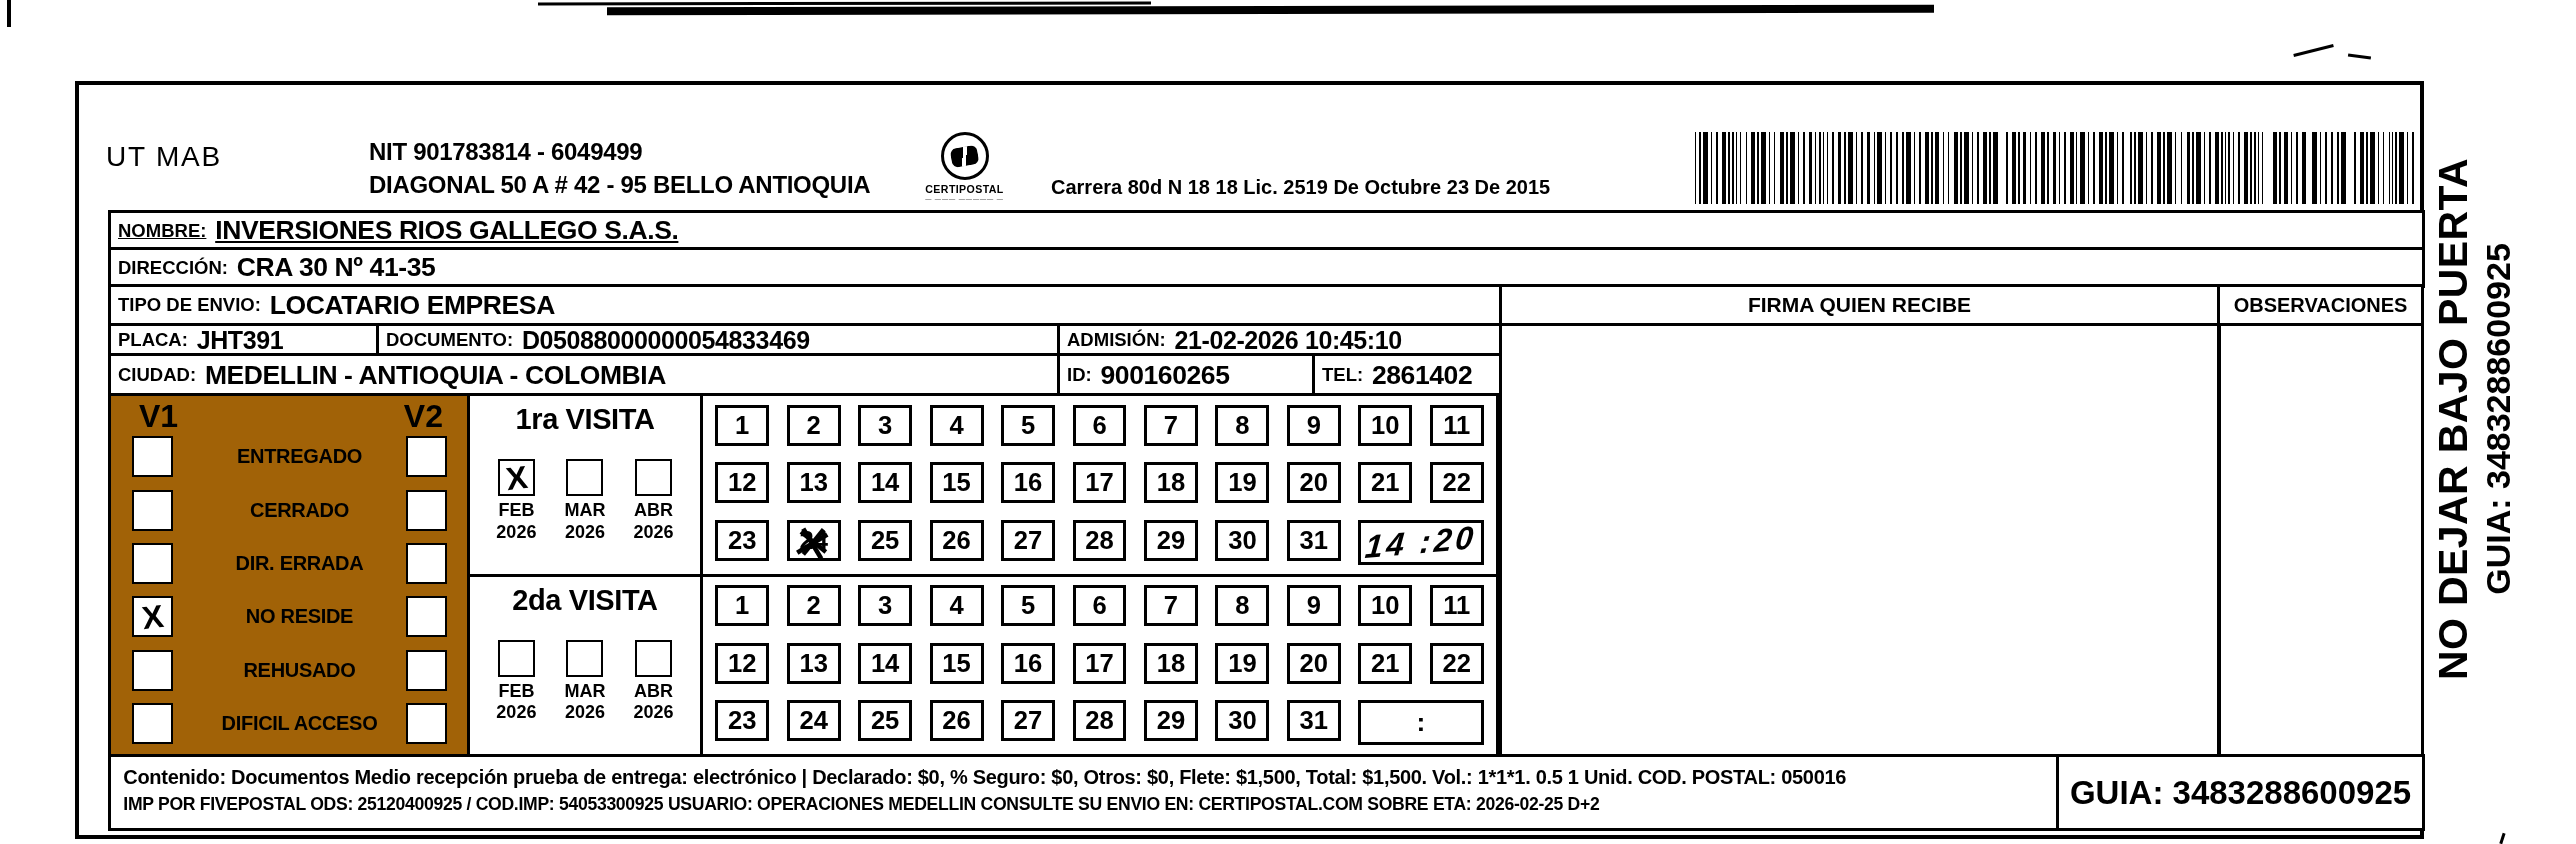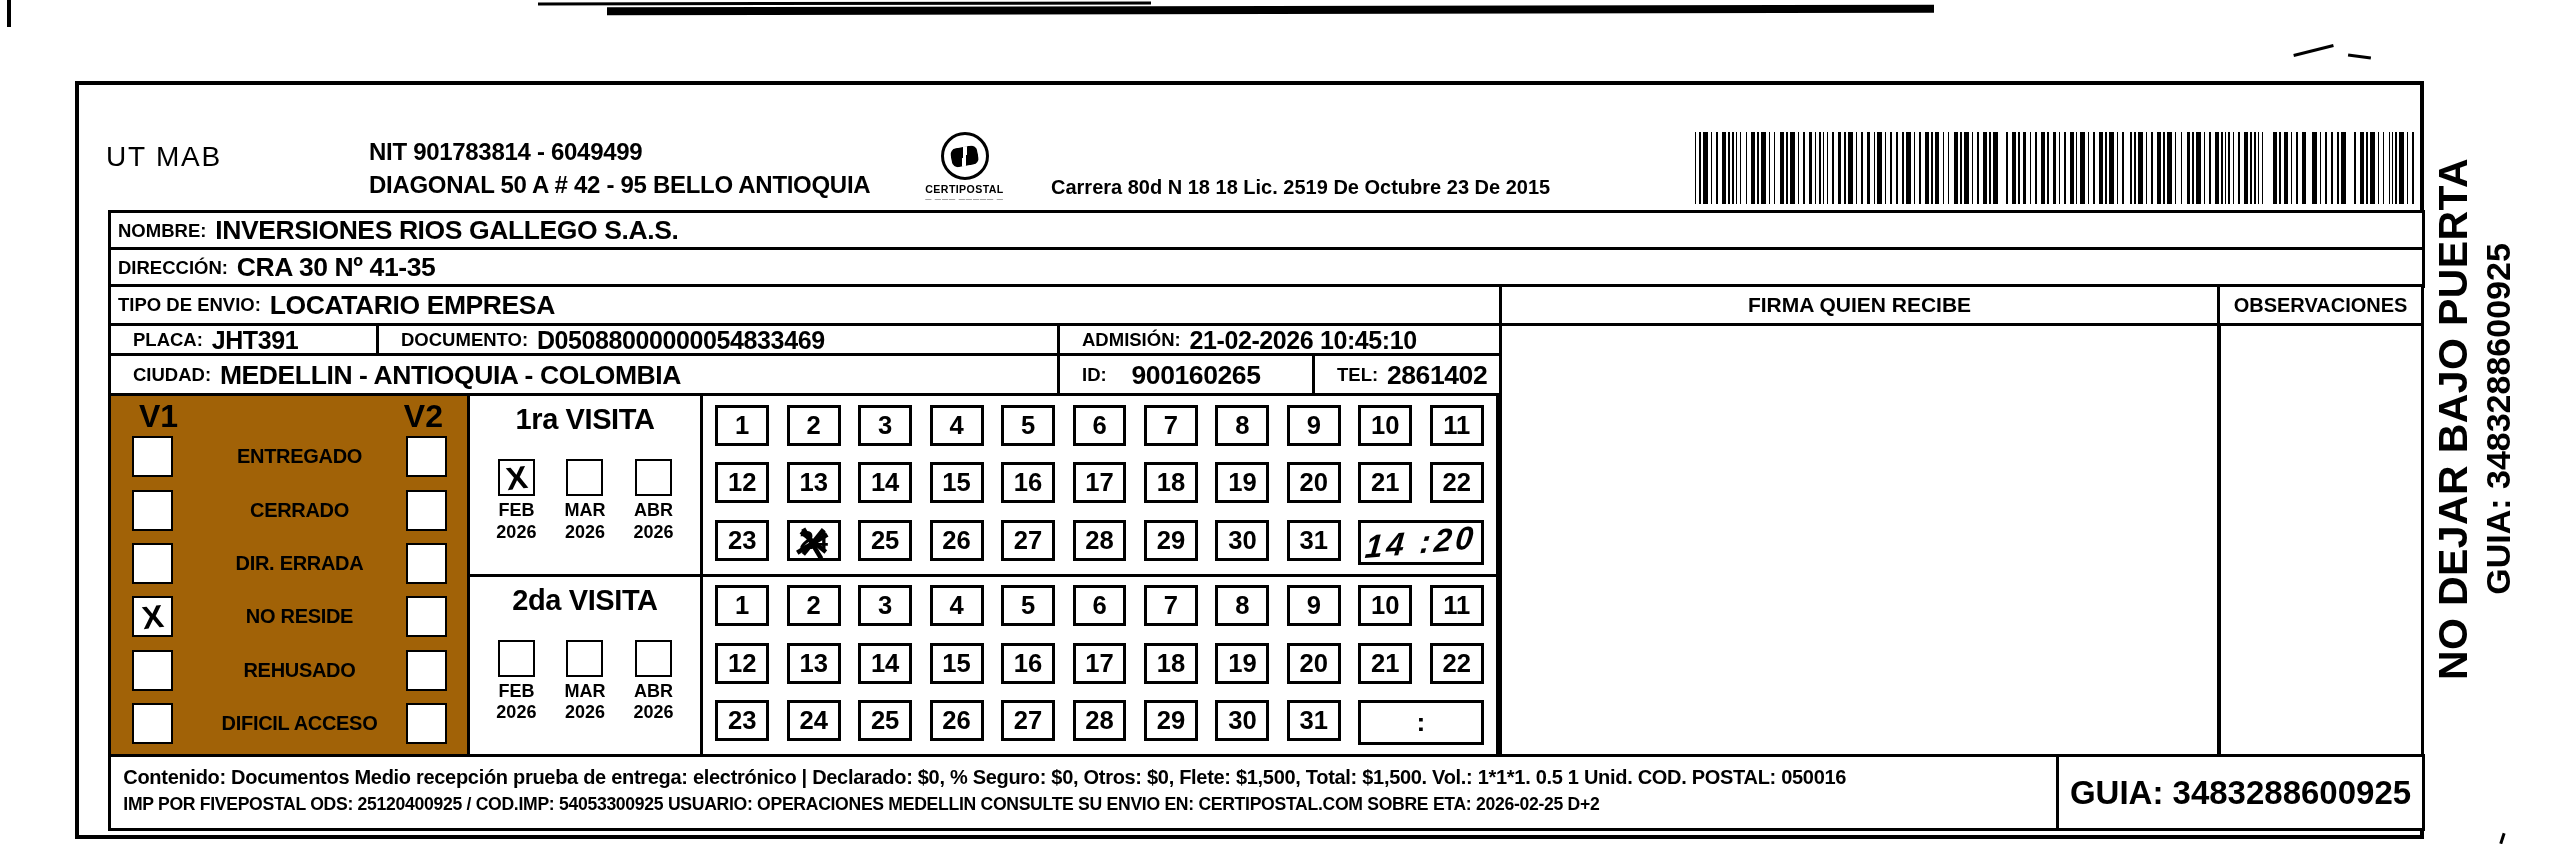--- a/index.html
+++ b/index.html
@@ -34,33 +34,33 @@
   .hd-lic { position:absolute; left:1051px; top:176px; font-size:20px; font-weight:600; }
   .barcode { position:absolute; left:1693px; top:132px; width:725px; height:72px;
     background-image:
       repeating-linear-gradient(90deg,#fff 0 1.8px,transparent 1.8px 41px),
       repeating-linear-gradient(90deg,#fff 0 1.8px,transparent 1.8px 25.6px),
       repeating-linear-gradient(90deg,#000 0 3.5px,#fff 3.5px 6.2px,#000 6.2px 8px,#fff 8px 9.7px,#000 9.7px 15px,#fff 15px 17.6px,#000 17.6px 19.4px,#fff 19.4px 23px,#000 23px 25px,#fff 25px 29px);
   }
 
   
   .row { position:absolute; background:#fff; border:3.5px solid #000; display:flex; align-items:center; }
-  .cell { height:100%; display:flex; align-items:center; padding-left:22px; }
+  .cell { height:100%; display:flex; align-items:center; padding-left:7px; }
   .cell + .cell { border-left:3.5px solid #000; }
   .lbl { font-size:18.5px; font-weight:700; margin-right:8.8px; white-space:nowrap; }
   .val { font-size:26.5px; font-weight:600; letter-spacing:-0.4px; white-space:nowrap; }
   .val-sm { font-size:25px; }
 
-  .row-nombre    { left:108px; top:210px; width:2317px; height:41px; }
+  .row-nombre    { left:108px; top:210px; width:2317px; height:41px;text-decoration:underline; }
   .row-direccion { left:108px; top:247px; width:2317px; height:41px; }
   .row-tipo      { left:108px; top:284px; width:1395px; height:42px; }
   .row-placa     { left:108px; top:323px; width:1395px; height:34px; padding:0; }
   .row-ciudad    { left:108px; top:353px; width:1395px; height:44px; padding:0; }
   .c-placa { width:265px; } .c-doc { width:681px; } .c-adm { flex:1; }
-  .c-ciudad { width:946px; } .c-id { width:247px;gap:16px; } .c-tel { flex:1;margin-left:8px; }
+  .c-ciudad { width:946px; } .c-id { width:247px; } .c-tel { flex:1;margin-left:8px; }
 
   
   .sig { position:absolute; left:1499px; top:284px; width:925px; height:477px; border:3.5px solid #000; background:#fff; }
   .sig-head { display:flex; height:39px; border-bottom:3.5px solid #000; }
   .sig-firma { width:715px; display:flex; align-items:center; justify-content:center; font-size:21px; font-weight:600; }
   .sig-obs { flex:1; border-left:3.5px solid #000; display:flex; align-items:center; justify-content:center; font-size:20px; font-weight:600; }
   .sig-divider { position:absolute; left:715px; top:39px; bottom:0; width:3.5px; background:#000; }
 
   
   .v1v2 { position:absolute; left:108px; top:393px; width:363px; height:364px; border:3.5px solid #000; background:#a16207; }

